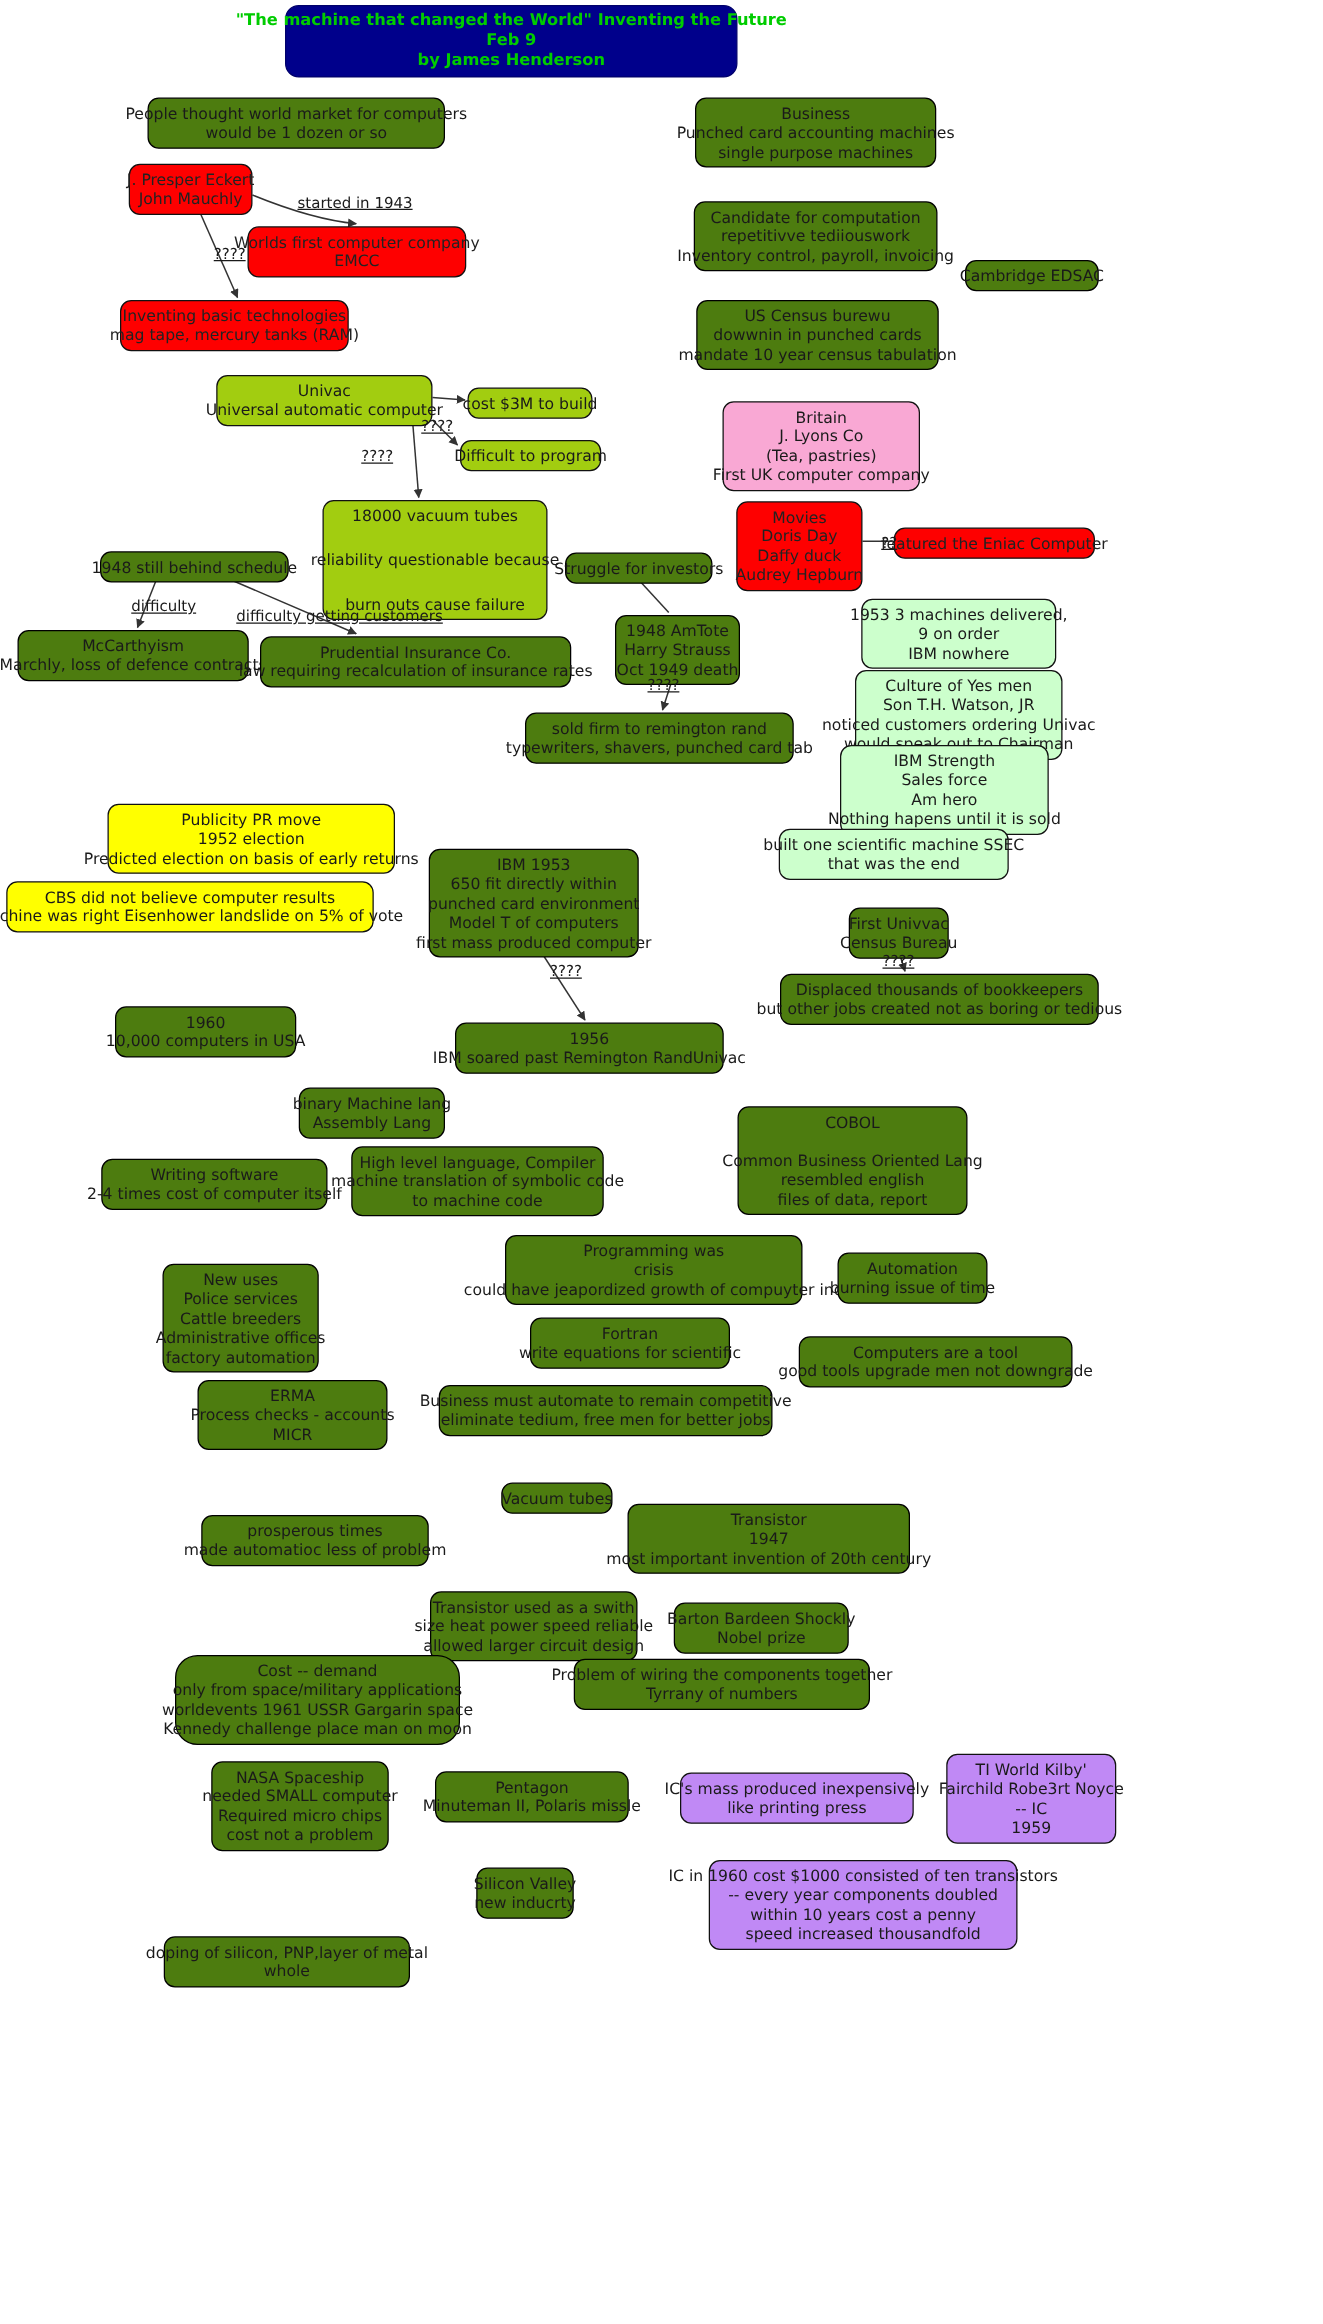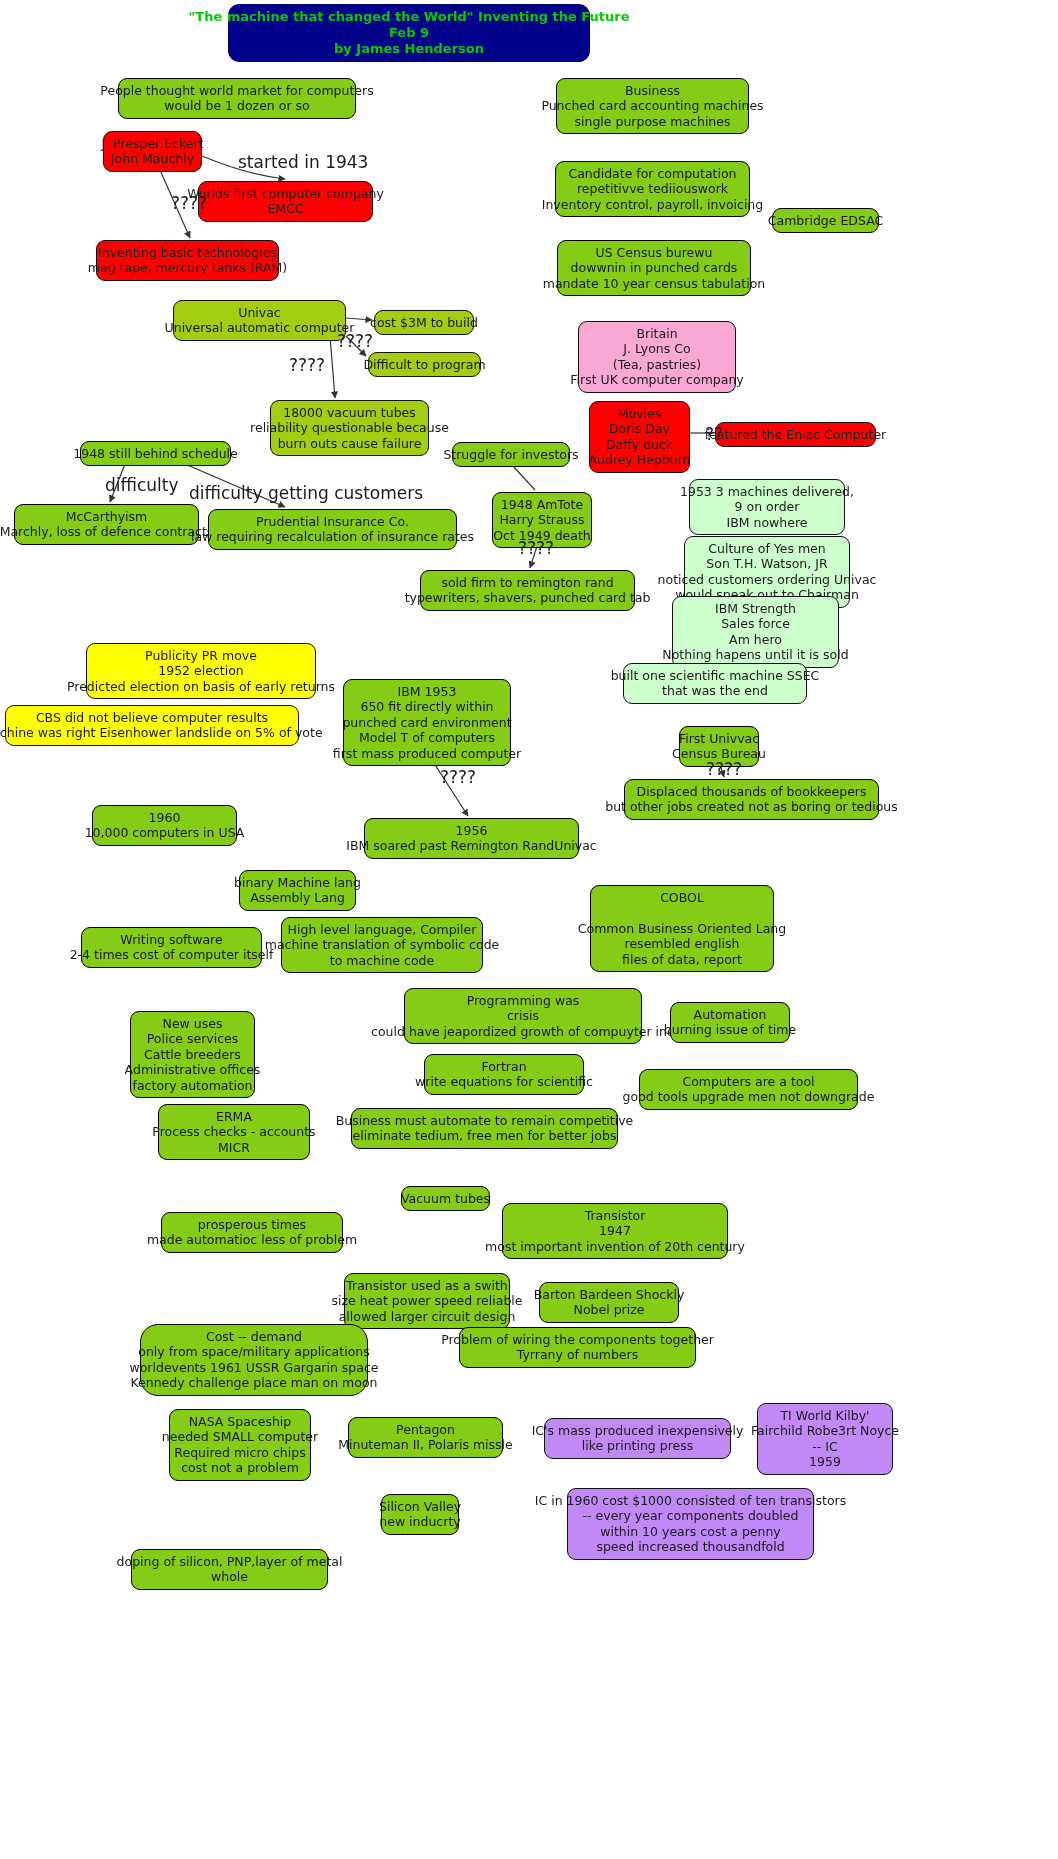--- a/index.html
+++ b/index.html
@@ -23,21 +23,21 @@
     top: 0;
     width: 1058px;
     height: 1859px;
     pointer-events: none;
   }
   .node {
     position: absolute;
     box-sizing: border-box;
     border: 1px solid #000000;
     border-radius: 9px;
-    background: #84cc16;
+    background: #4d7c0f;
     color: #1a1a1a;
     font-size: 12.5px;
     line-height: 15.4px;
     text-align: center;
     padding: 4px 7px;
     white-space: nowrap;
     display: flex;
     flex-direction: column;
     justify-content: center;
     align-items: center;
@@ -53,25 +53,26 @@
     line-height: 16px;
   }
   .node.red      { background: #fe0000; border-color: #111; color: #222; }
   .node.olive    { background: #a2cd10; border-color: #111; }
   .node.gold     { background: #f9a8d4; border-color: #111; }
   .node.yellow   { background: #ffff00; border-color: #111; }
   .node.mint     { background: #ccffcc; border-color: #111; }
   .node.violet   { background: #c089f5; border-color: #111; }
   .edge-label {
     position: absolute;
-    font-size: 17px;
+    font-size: 12px;
     line-height: 14px;
     color: #1a1a1a;
     background: transparent;
     white-space: nowrap;
+    text-decoration: underline;
   }
 </style>
 </head>
 <body>
 
 <div id="canvas">
 
   <svg id="edge-layer" viewBox="0 0 1058 1859">
     <defs>
       <marker id="arrowhead" markerWidth="7" markerHeight="7" refX="5.5" refY="3" orient="auto">
@@ -119,21 +120,21 @@
       <div class="node olive" style="left: 173px; top: 300px; width: 173px; min-height: 35px;">
         <span class="ln">Univac</span>
         <span class="ln">Universal automatic computer</span>
       </div>
       <div class="node olive" style="left: 374px; top: 310px; width: 100px; min-height: 25px;">
         <span class="ln">cost $3M to build</span>
       </div>
       <div class="node olive" style="left: 368px; top: 352px; width: 113px; min-height: 25px;">
         <span class="ln">Difficult to program</span>
       </div>
-      <div class="node olive" style="left: 270px; top: 400px; width: 159px; min-height: 48px;">
+      <div class="node olive" style="left: 258px; top: 400px; width: 180px; min-height: 48px; gap: 20px;">
         <span class="ln">18000 vacuum tubes</span>
         <span class="ln">reliability questionable because</span>
         <span class="ln">burn outs cause failure</span>
       </div>
       <div class="node" style="left: 80px; top: 441px; width: 151px; min-height: 22px;">
         <span class="ln">1948  still behind schedule</span>
       </div>
       <div class="node" style="left: 14px; top: 504px; width: 185px; min-height: 34px;">
         <span class="ln">McCarthyism</span>
         <span class="ln">Marchly, loss of defence contracts</span>

